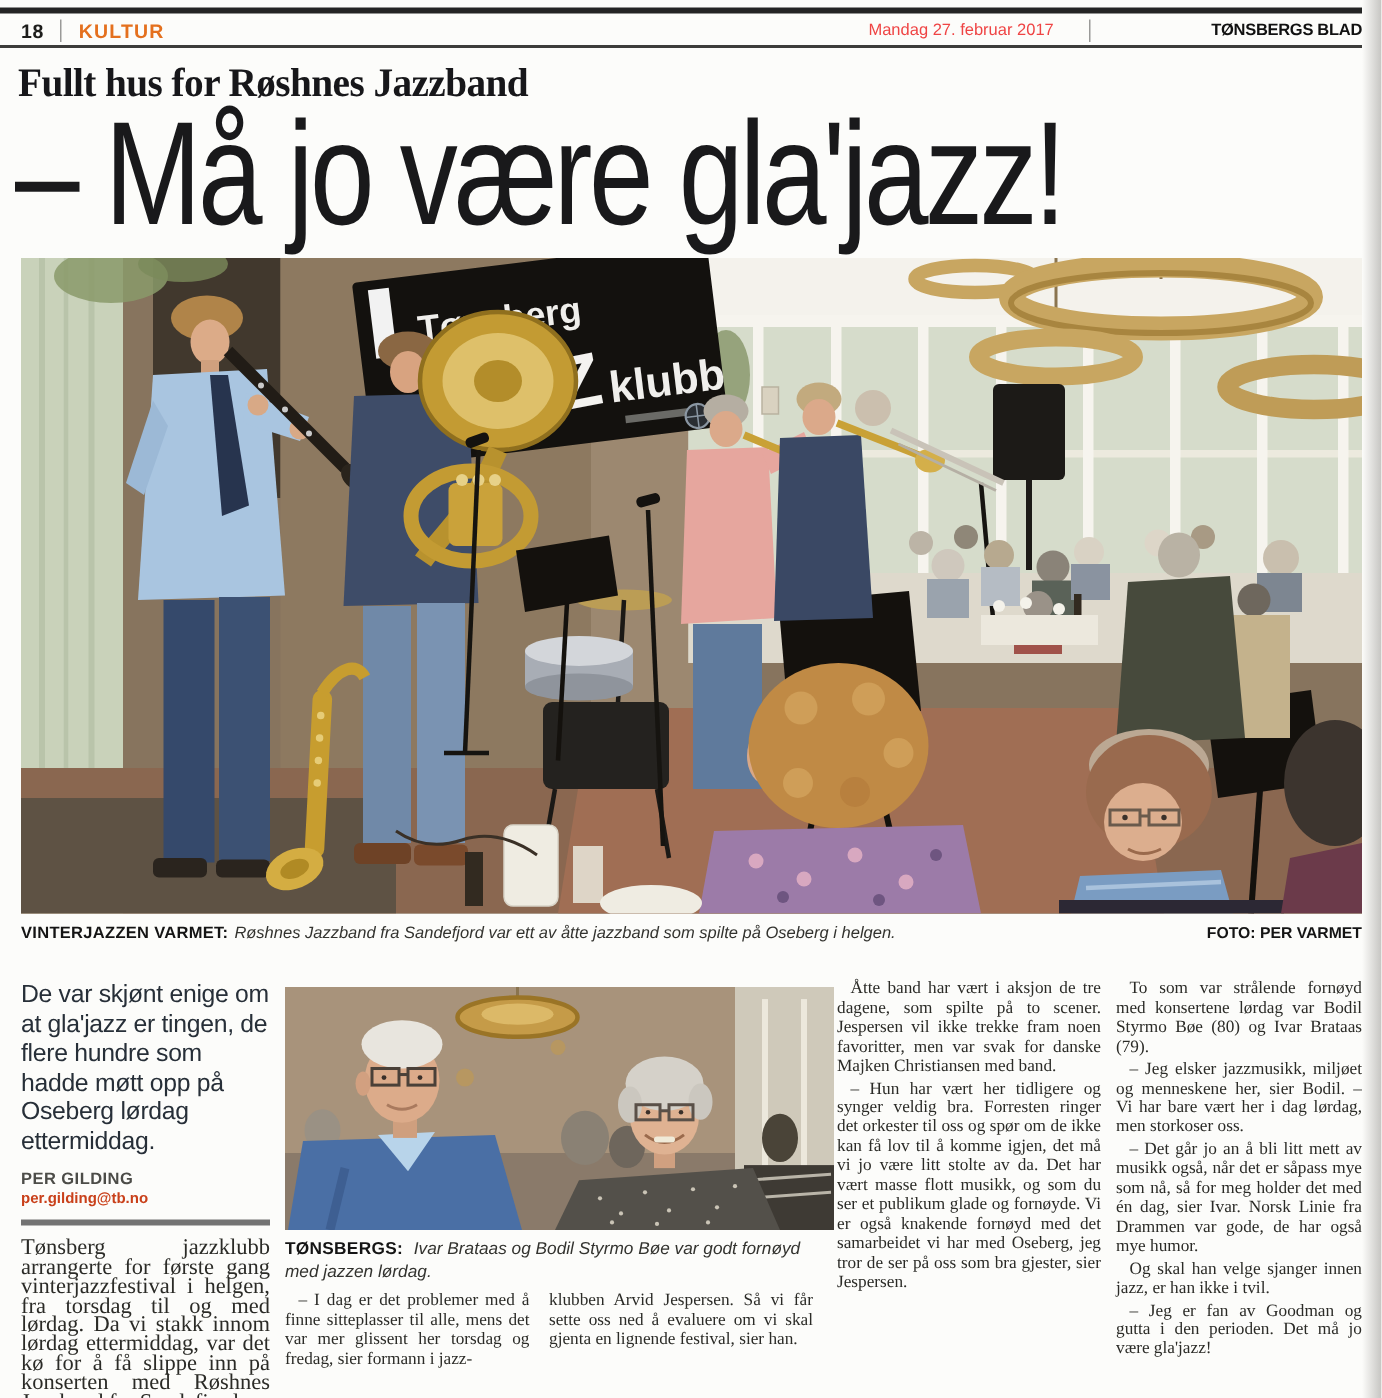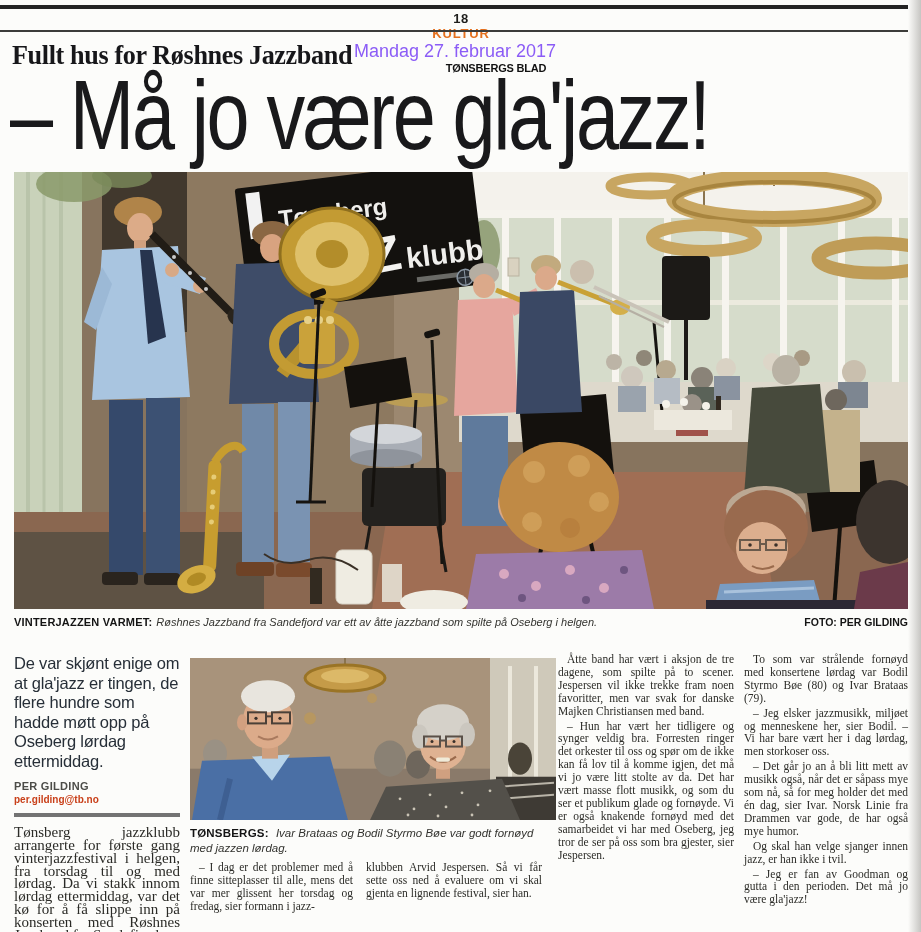--- a/index.html
+++ b/index.html
@@ -4,26 +4,26 @@
 <style>
   html,body{margin:0;padding:0;background:#e9e8e6;}
   .page{
     position:relative;width:921px;height:932px;margin:0 auto;
     background:#fcfcfa;overflow:hidden;
     font-family:"Liberation Sans",sans-serif;color:#1d1d1b;
   }
   
   .top-rule{position:absolute;top:5px;left:0;width:908px;height:4px;background:#242424;}
   .header-row{position:absolute;top:11px;left:14px;width:894px;height:18px;
-    display:flex;align-items:center;flex-direction:column;}
+    display:flex;align-items:center;}
   .page-number{font-weight:bold;font-size:13px;letter-spacing:.5px;}
   .v-div{width:1px;height:15px;background:#9a9a98;margin:0 11px;}
   .section-label{font-weight:bold;font-size:13px;letter-spacing:.8px;color:#e4701e;}
   .header-spacer{flex:1;}
-  .header-date{font-size:18px;color:#8b5cf6;margin-right:12px;}
+  .header-date{font-size:11px;color:#ef4444;margin-right:12px;}
   .masthead{font-weight:bold;font-size:11px;letter-spacing:-.2px;margin-left:70px;color:#111;}
   .header-bottom-rule{position:absolute;top:30px;left:0;width:908px;height:2px;background:#3c3c3a;}
   
   .kicker{position:absolute;top:40px;left:12px;
     font-family:"Liberation Serif",serif;font-weight:bold;font-size:27px;
     letter-spacing:-.4px;color:#17171a;transform:scaleX(.97);transform-origin:0 0;white-space:nowrap;}
   .headline{position:absolute;top:66px;left:10px;
     font-family:"Liberation Sans",sans-serif;font-weight:400;font-size:98px;line-height:1;
     letter-spacing:-3px;color:#19191b;transform:scaleX(.79);transform-origin:0 0;white-space:nowrap;}
   
@@ -307,21 +307,21 @@
         <rect x="296" y="396" width="12" height="36" fill="#322a20"></rect>
         <ellipse cx="420" cy="430" rx="34" ry="12" fill="#efece2"></ellipse>
         <path d="M 250 382 q 20 14 44 6 t 50 10" stroke="#3a3026" stroke-width="2" fill="none"></path>
       </g>
     </svg>
   </div>
 
   <div class="main-caption">
     <span class="cap-label">VINTERJAZZEN VARMET:</span>
     <span class="cap-text">Røshnes Jazzband fra Sandefjord var ett av åtte jazzband som spilte på Oseberg i helgen.</span>
-    <span class="cap-credit">FOTO: PER GILDING</span>
+    <span class="cap-credit">FOTO: PER VARMET</span>
   </div>
 
   <div class="col col1">
     <div class="lead">De var skjønt enige om at gla'jazz er tingen, de flere hundre som hadde møtt opp på Oseberg lørdag ettermiddag.</div>
     <div class="byline">
       <div class="byline-name">PER GILDING</div>
       <div class="byline-email">per.gilding@tb.no</div>
     </div>
     <div class="col1-body">Tønsberg jazzklubb arrangerte for første gang vinterjazzfestival i helgen, fra torsdag til og med lørdag. Da vi stakk innom lørdag ettermiddag, var det kø for å få slippe inn på konserten med Røshnes Jazzband fra Sandefjord.</div>
   </div>

